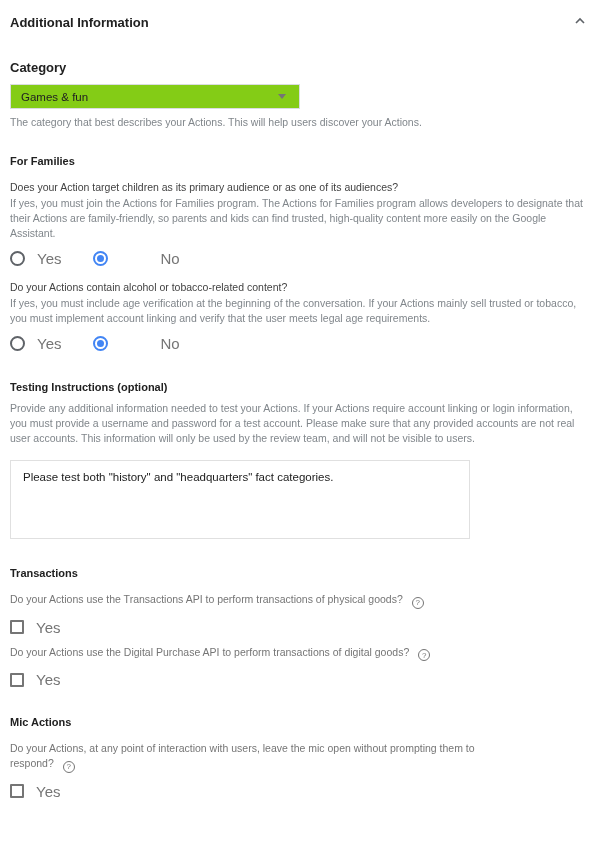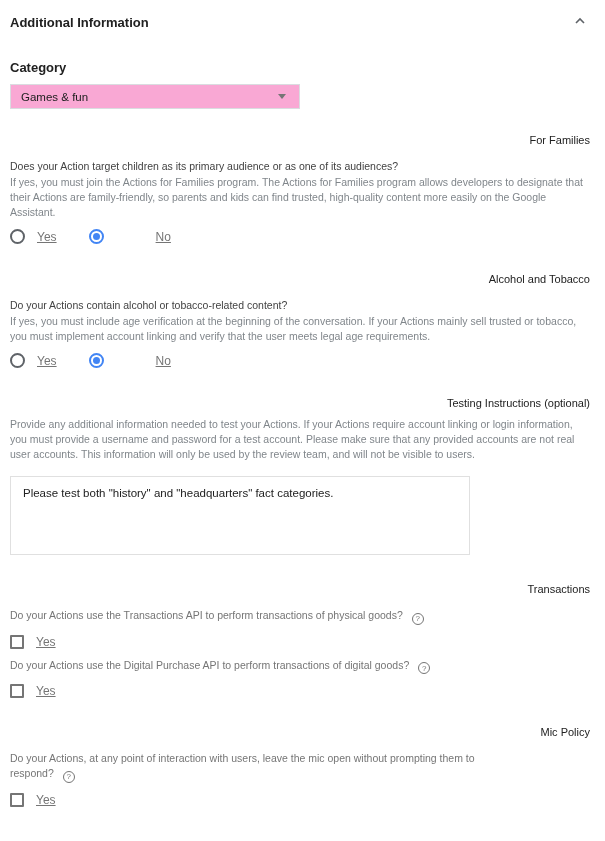--- a/index.html
+++ b/index.html
@@ -34,23 +34,22 @@
     padding: 0; margin-right: 2px;
   }
   
   .field-label {
     font-size: 13px;
     font-weight: 700;
     color: #212121;
   }
   .section-heading {
     font-size: 11px;
-    font-weight: 400;
-    color: #212121;
-    text-align: right;
+    font-weight: 700;
+    color: #212121;
   }
   .question {
     font-size: 10.5px;
     color: #424242;
     line-height: 15px;
   }
   .question.muted {
     color: #757575;
   }
   .helper {
@@ -59,21 +58,21 @@
     line-height: 15px;
     max-width: 582px;
   }
   
   .cat-label { margin-top: 30px; }
   .select-box {
     margin-top: 9px;
     width: 290px;
     height: 25px;
     border: 1px solid #dadce0;
-    background: #f9a8d4;
+    background: #84cc16;
     display: flex;
     align-items: center;
     justify-content: space-between;
     padding: 0 13px 0 10px;
     cursor: pointer;
   }
   .select-value {
     font-size: 11.5px;
     color: #212121;
   }
@@ -126,23 +125,22 @@
     flex: none;
   }
   .radio-circle.selected { border-color: #4285f4; }
   .radio-dot {
     width: 7px; height: 7px;
     border-radius: 50%;
     background: #4285f4;
   }
   .radio-label, .checkbox-label {
     margin-left: 12px;
-    font-size: 12px;
+    font-size: 15px;
     color: #757575;
-    text-decoration: underline;
   }
   
   .checkbox-box {
     width: 14px; height: 14px;
     border: 2px solid #757575;
     border-radius: 1px;
     background: #ffffff;
     flex: none;
   }
   
@@ -174,38 +172,38 @@
           </svg>
       </span>
     </button>
   </div>
 
   <div class="field-label cat-label">Category</div>
   <div class="select-box">
     <span class="select-value">Games &amp; fun</span>
     <span class="select-arrow"></span>
   </div>
+  <div class="helper cat-helper">The category that best describes your Actions. This will help users discover your Actions.</div>
 
   <div class="section-heading ff-heading">For Families</div>
   <div class="question ff-question">Does your Action target children as its primary audience or as one of its audiences?</div>
   <div class="helper ff-helper">If yes, you must join the Actions for Families program. The Actions for Families program allows developers to designate that their Actions are family-friendly, so parents and kids can find trusted, high-quality content more easily on the Google Assistant.</div>
   <div class="radio-row">
     <label class="radio-option">
       <span class="radio-circle"></span>
       <span class="radio-label">Yes</span>
     </label>
     <label class="radio-option">
       <span class="radio-circle selected">
           <span class="radio-dot"></span>
         </span>
       <span class="radio-label">No</span>
     </label>
   </div>
 
-  <div class="section-heading at-heading">Alcohol and Tobacco</div>
   <div class="question at-question">Do your Actions contain alcohol or tobacco-related content?</div>
   <div class="helper at-helper">If yes, you must include age verification at the beginning of the conversation. If your Actions mainly sell trusted or tobacco, you must implement account linking and verify that the user meets legal age requirements.</div>
   <div class="radio-row">
     <label class="radio-option">
       <span class="radio-circle"></span>
       <span class="radio-label">Yes</span>
     </label>
     <label class="radio-option">
       <span class="radio-circle selected">
           <span class="radio-dot"></span>
@@ -231,21 +229,21 @@
 
   <div class="question muted tr-q2">
     <span class="q-line">Do your Actions use the Digital Purchase API to perform transactions of digital goods?</span>
     <span class="help-icon">?</span>
   </div>
   <label class="checkbox-row">
     <span class="checkbox-box"></span>
     <span class="checkbox-label">Yes</span>
   </label>
 
-  <div class="section-heading mic-heading">Mic Policy</div>
+  <div class="section-heading mic-heading">Mic Actions</div>
   <div class="question muted mic-question">
     <span class="q-line">Do your Actions, at any point of interaction with users, leave the mic open without prompting them to respond?</span>
     <span class="help-icon">?</span>
   </div>
   <label class="checkbox-row">
     <span class="checkbox-box"></span>
     <span class="checkbox-label">Yes</span>
   </label>
 
 </div>

